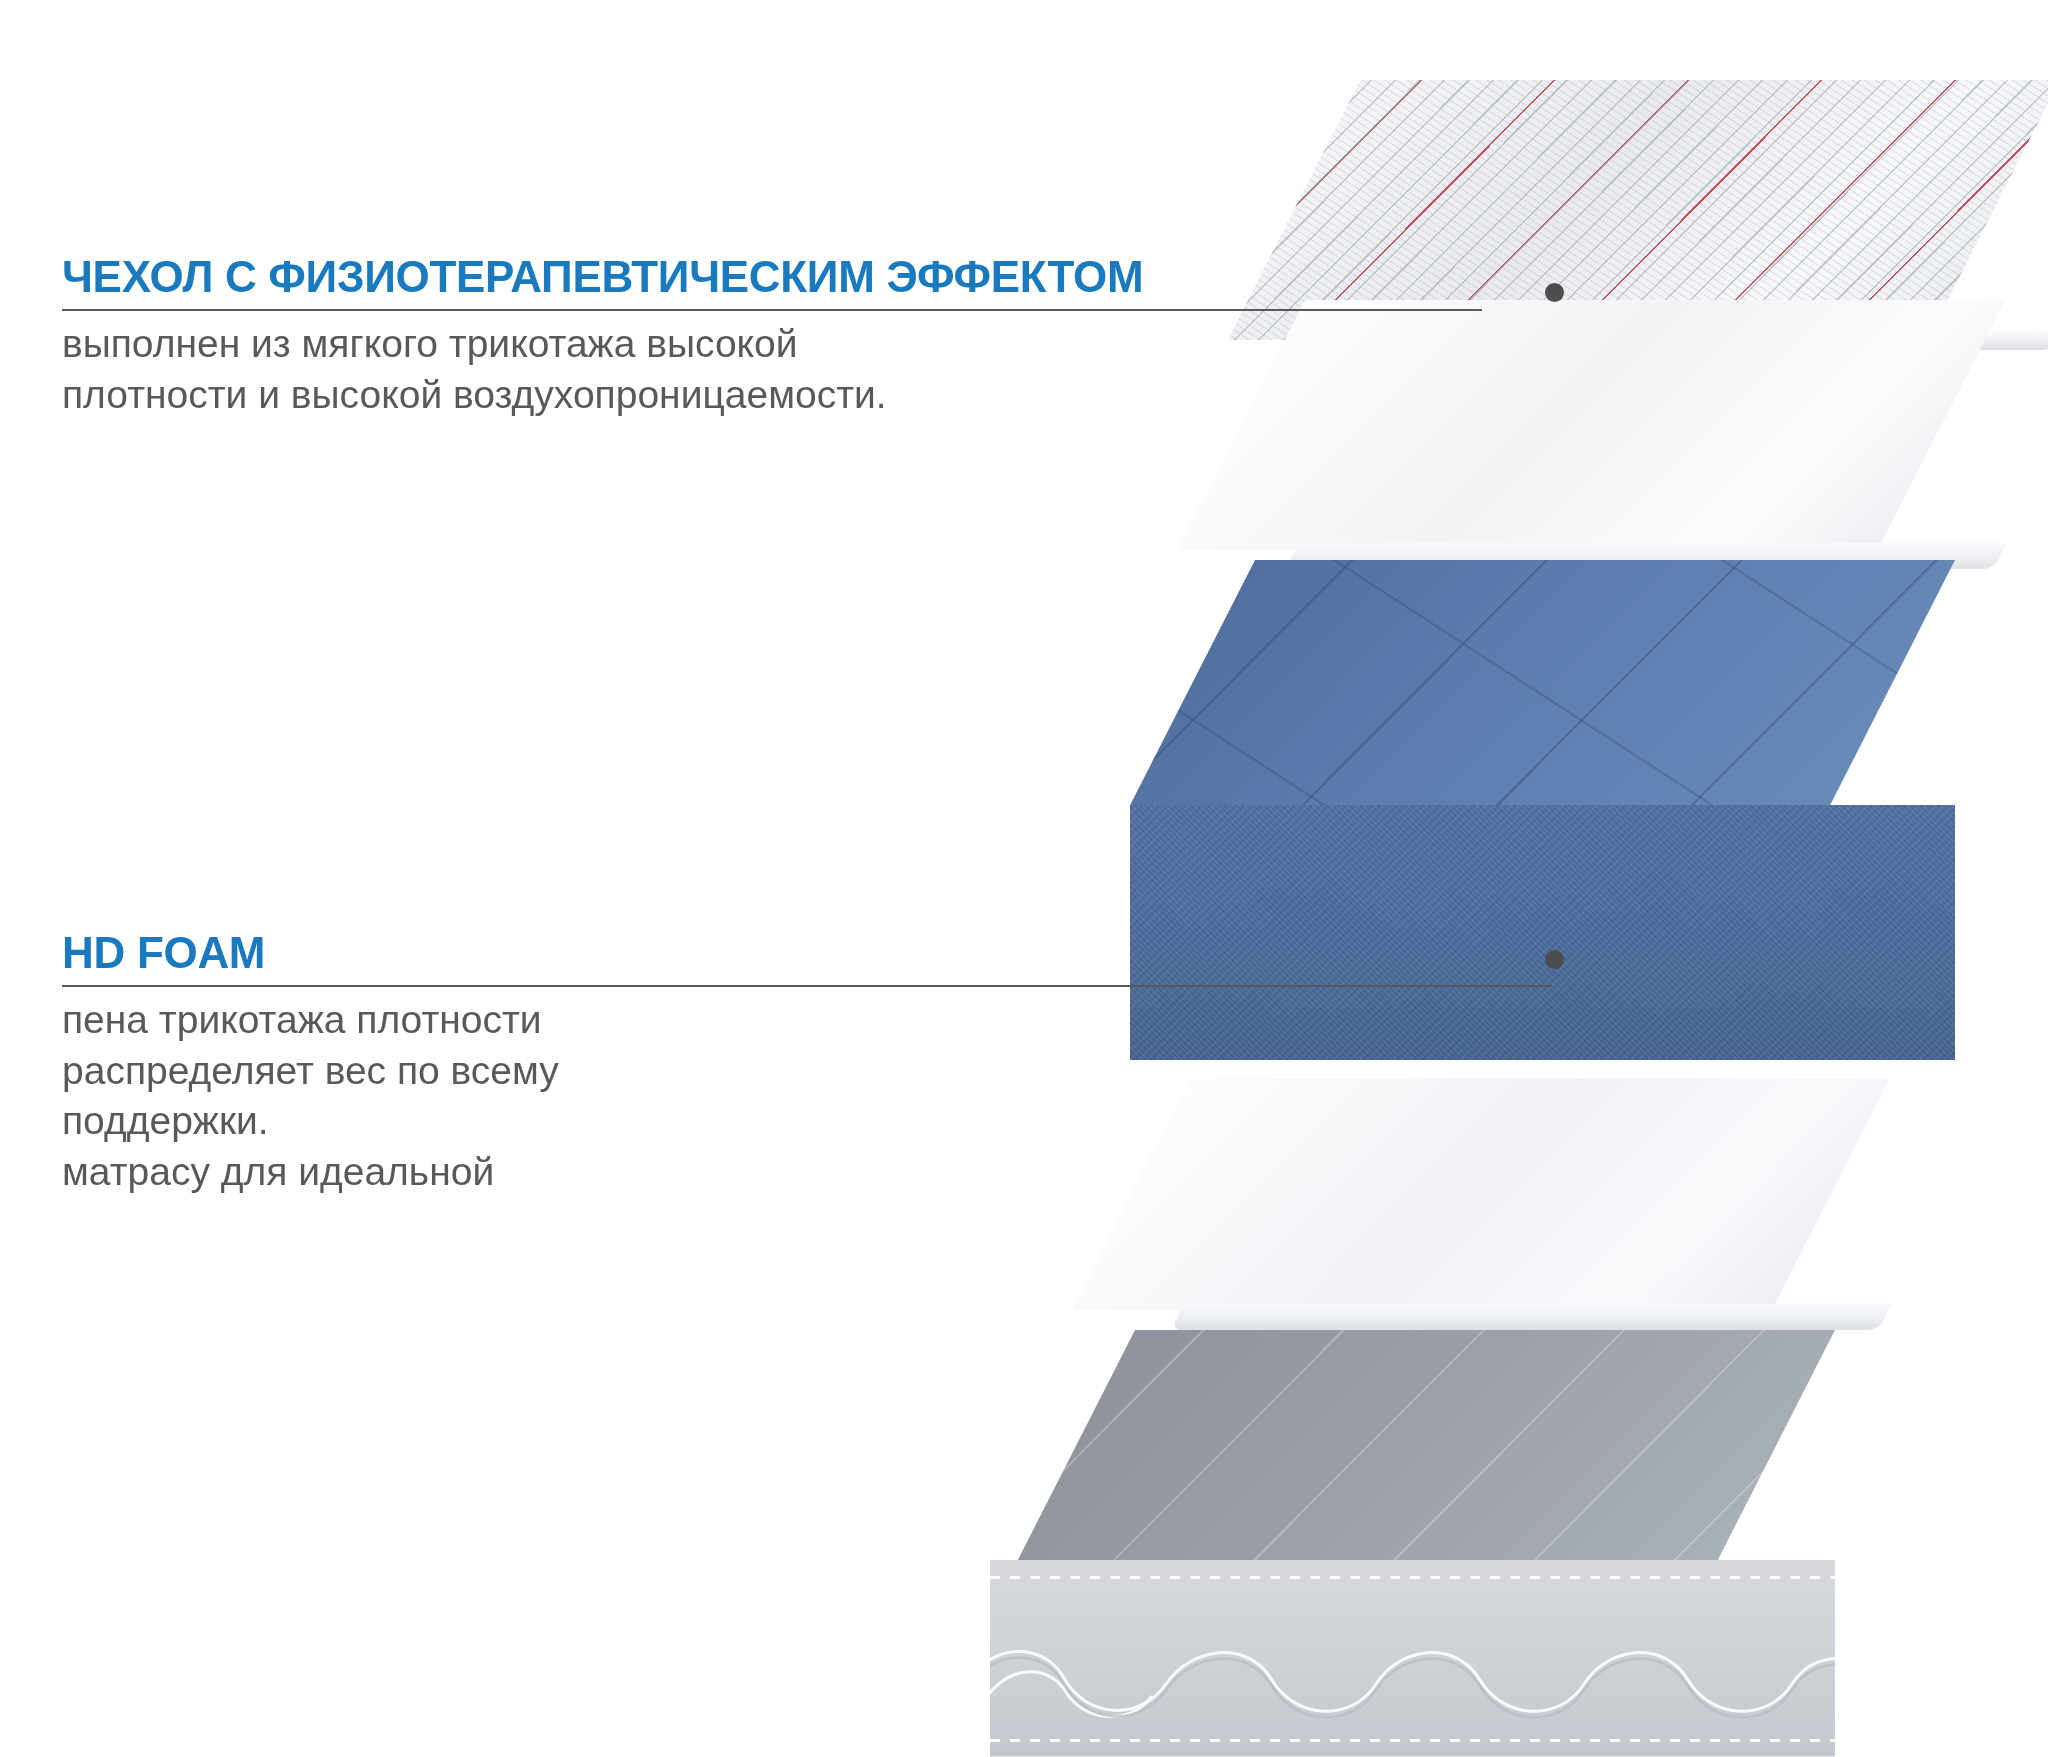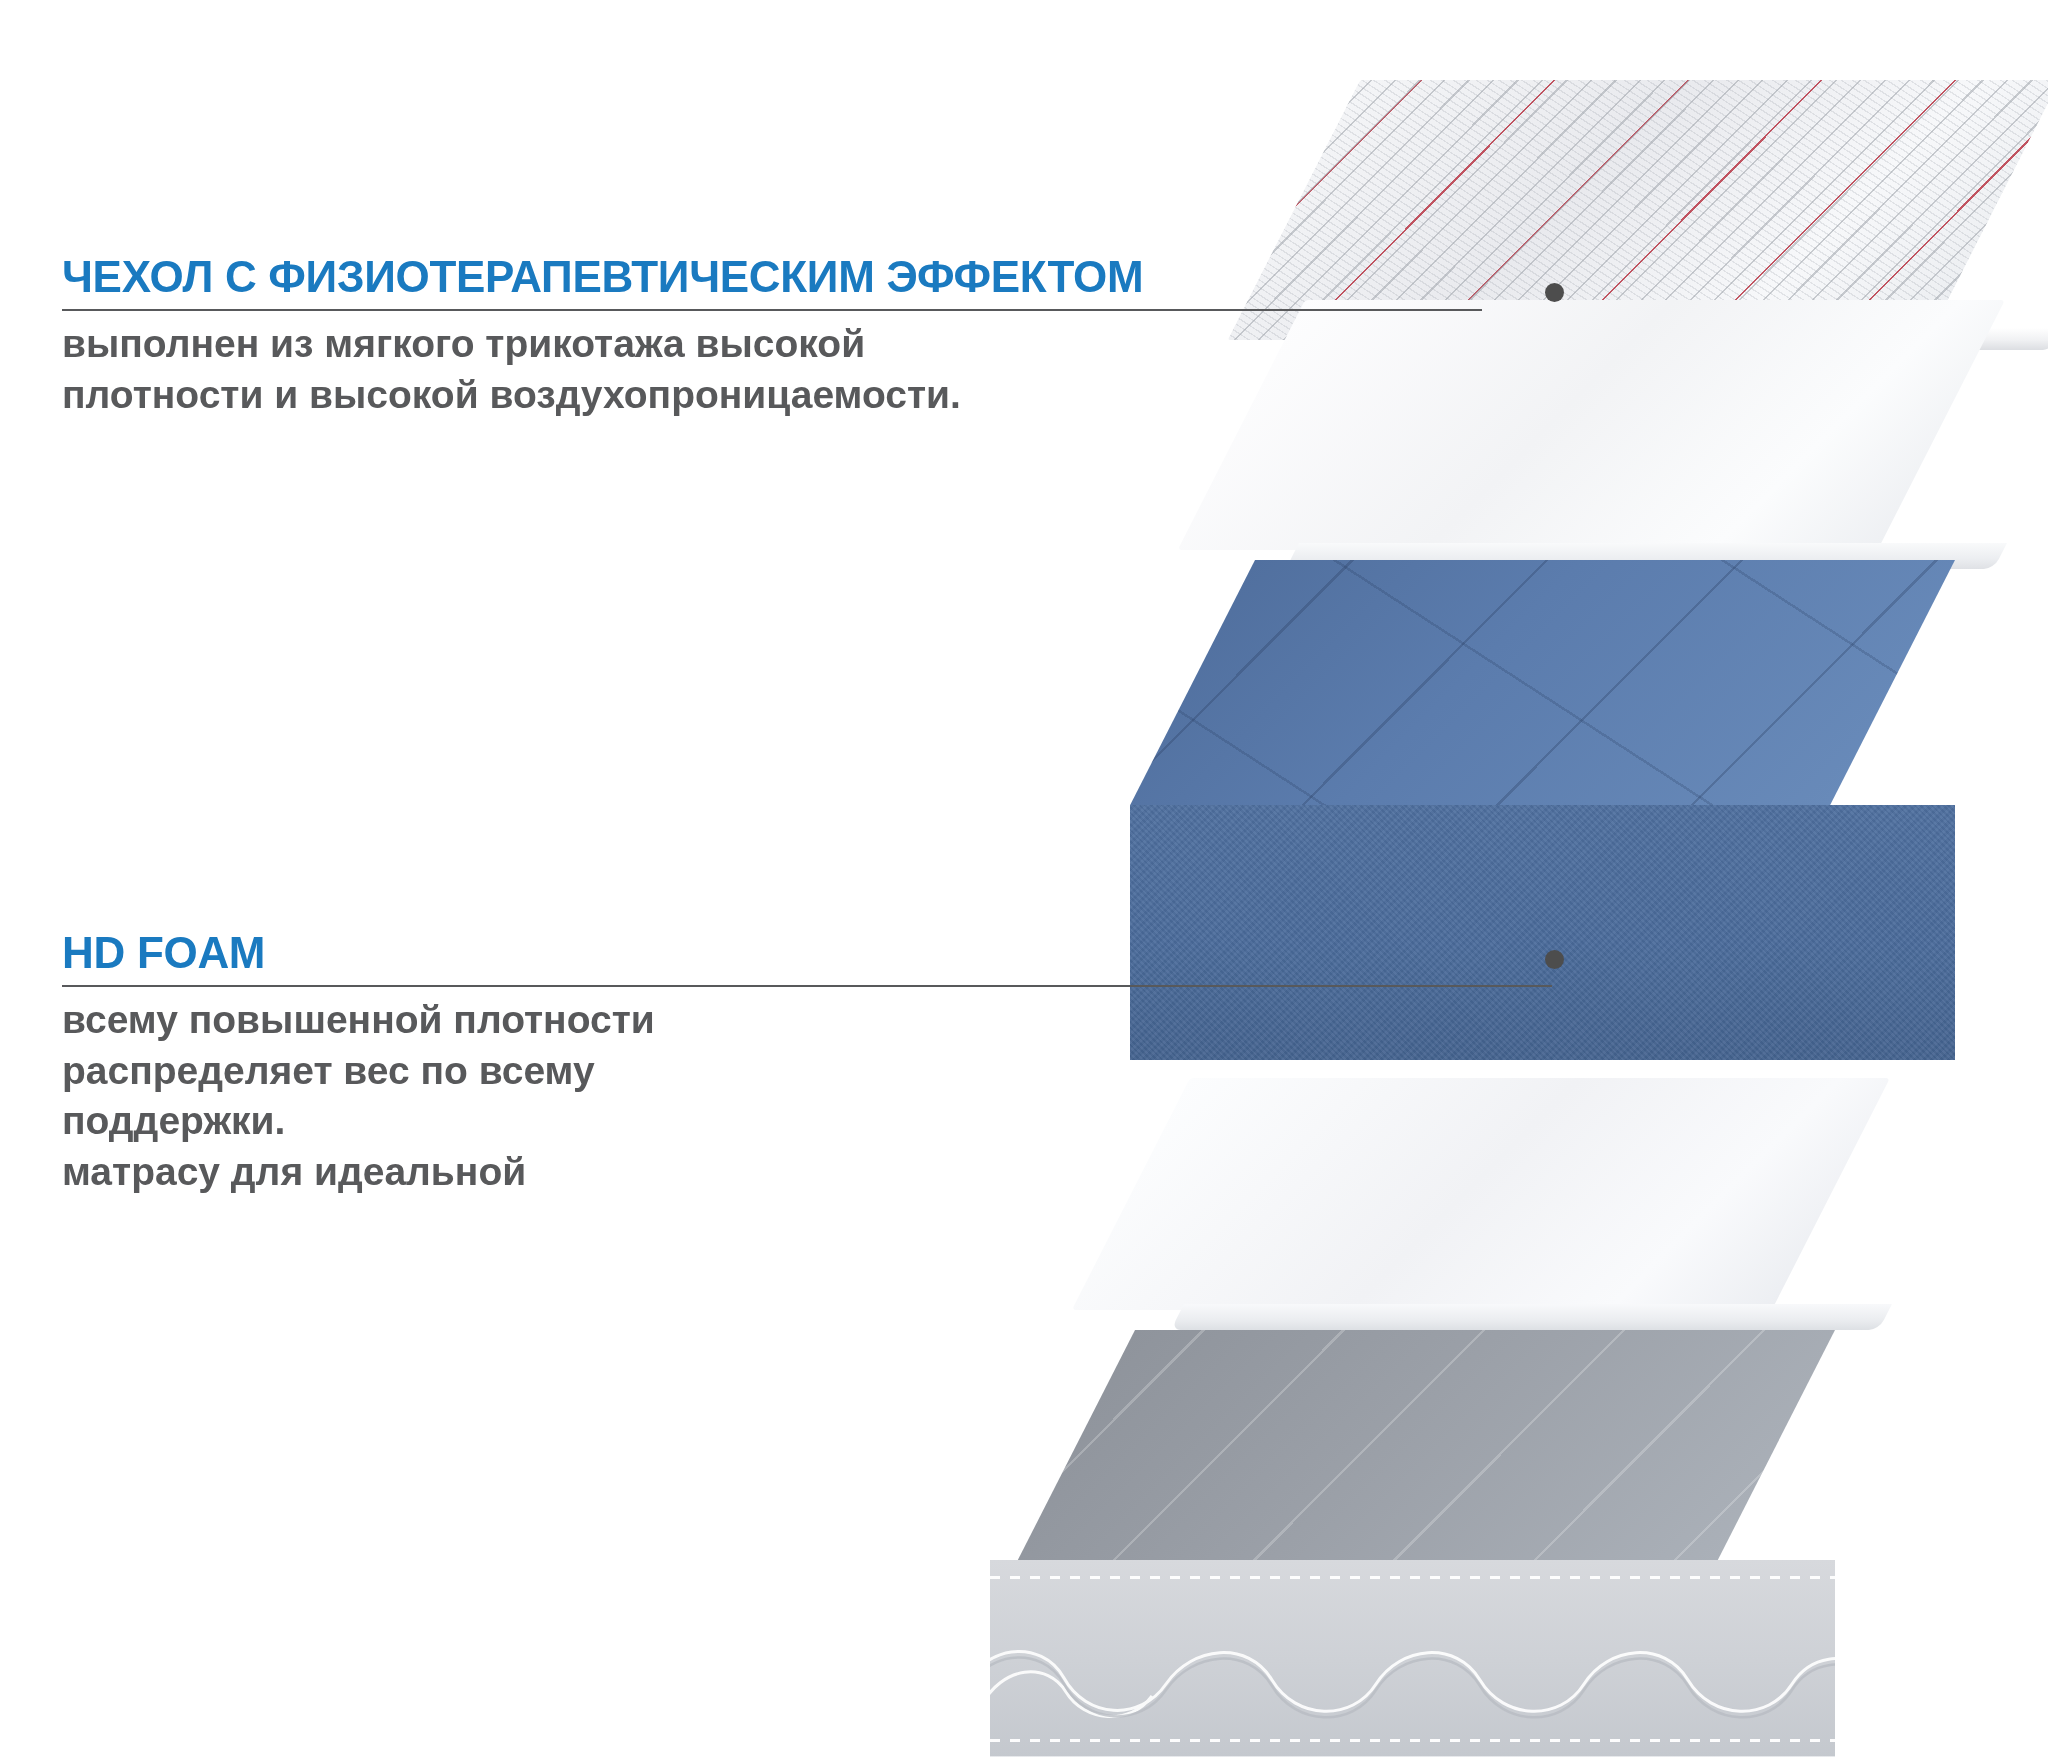--- a/index.html
+++ b/index.html
@@ -30,21 +30,21 @@
   }
   .callout-rule {
     height: 2px;
     background: #58595b;
     margin-top: 10px;
     margin-bottom: 8px;
   }
   .callout-body {
     color: #58595b;
     line-height: 1.30;
-    font-weight: 700;
+    font-weight: 400;
   }
   .callout-body .ln { display: block; white-space: nowrap; }
 
   
   #cover-callout { left: 62px; top: 222px; width: 1420px; }
   #cover-callout .callout-title { font-size: 44px; }
   #cover-callout .callout-rule { width: 1420px; }
   #cover-callout .callout-body { font-size: 39px; }
 
   
@@ -296,19 +296,19 @@
     <span class="ln">выполнен из мягкого трикотажа высокой</span>
     <span class="ln">плотности и высокой воздухопроницаемости.</span>
   </div>
 </div>
 <div id="cover-dot" class="leader-dot"></div>
 
 <div id="foam-callout" class="callout">
   <div class="callout-title">HD FOAM</div>
   <div class="callout-rule"></div>
   <div class="callout-body">
-    <span class="ln">всему повышенной плотности</span>
+    <span class="ln">пена трикотажа плотности</span>
     <span class="ln">распределяет вес по всему</span>
     <span class="ln">поддержки.</span>
     <span class="ln">матрасу для идеальной</span>
   </div>
 </div>
 <div id="foam-dot" class="leader-dot"></div>
 
 </body></html>

